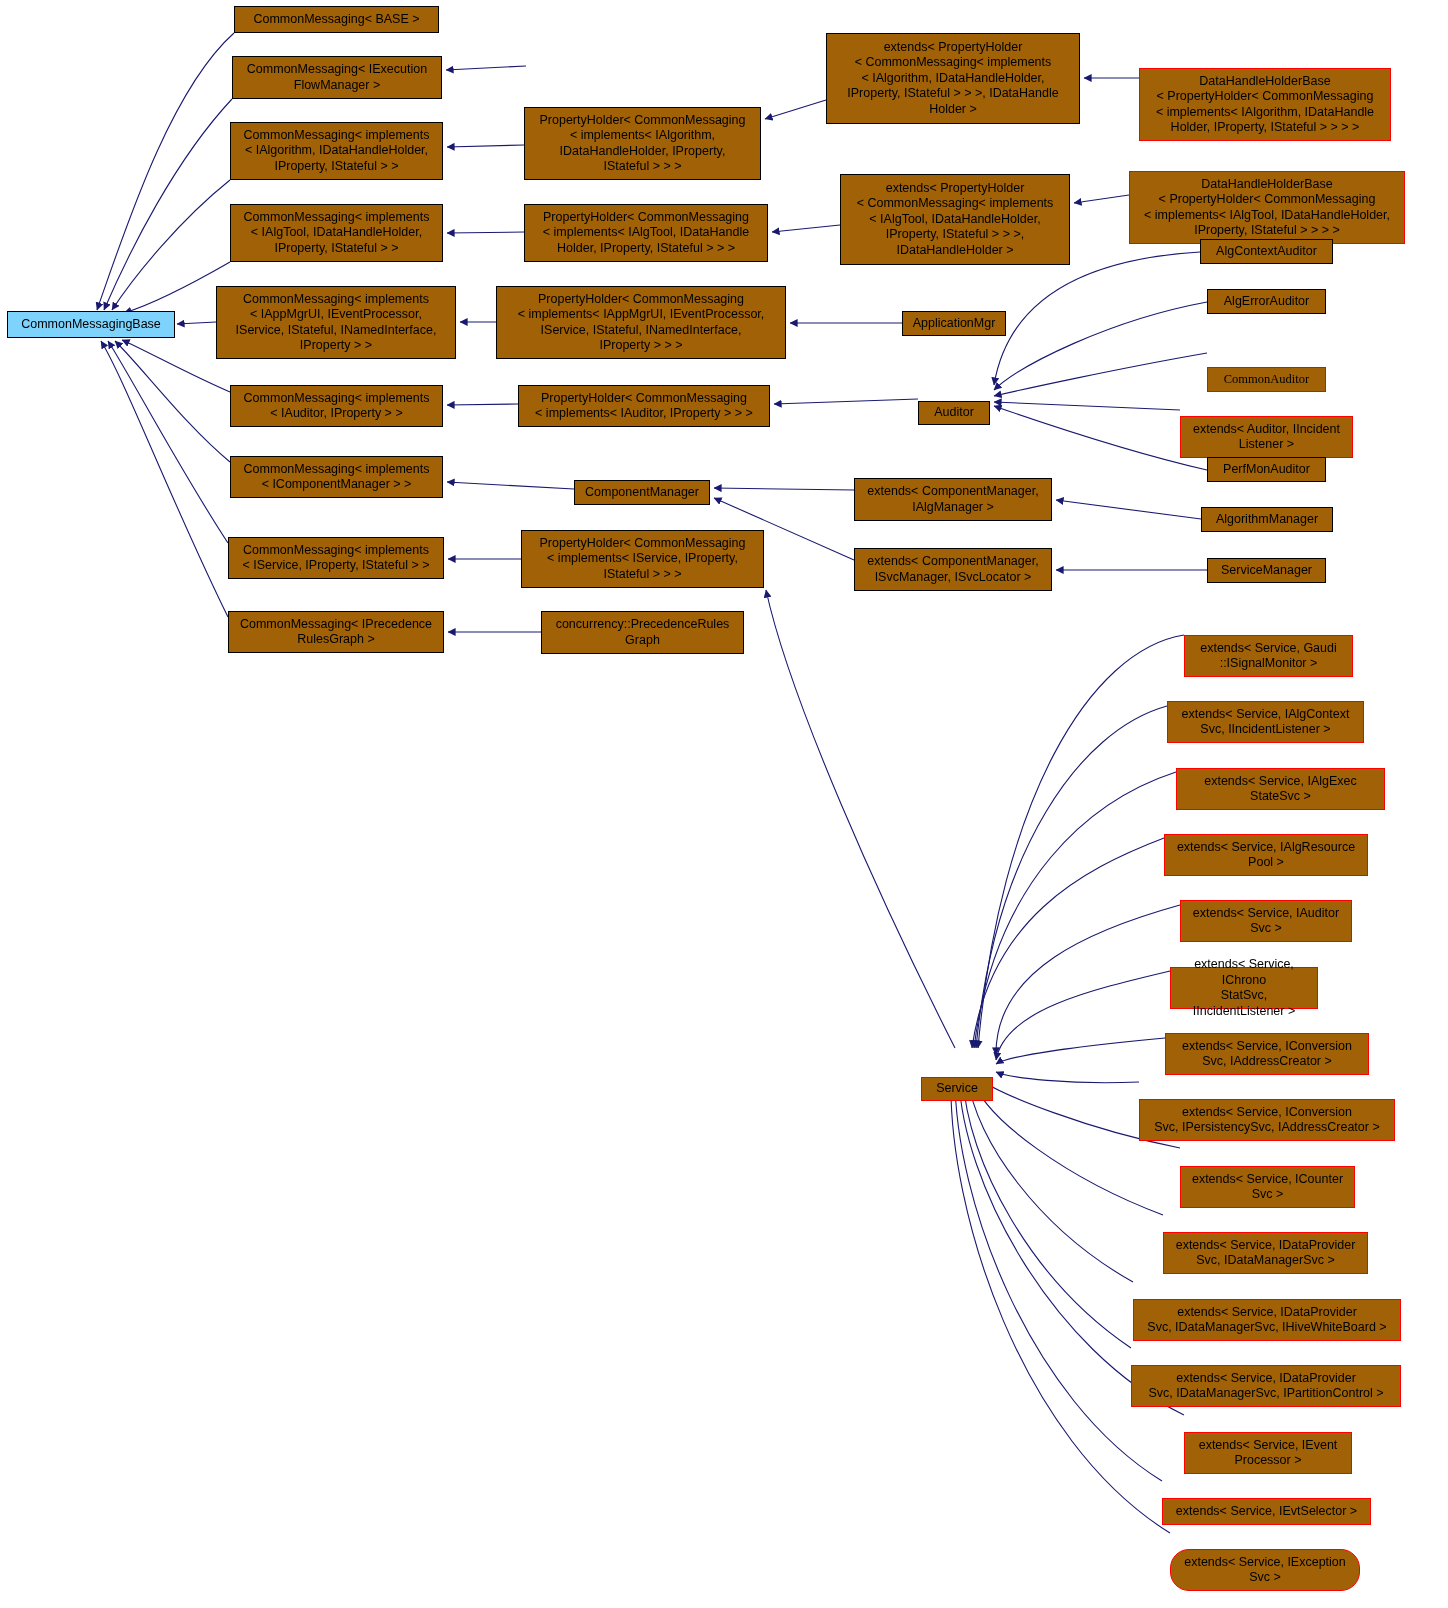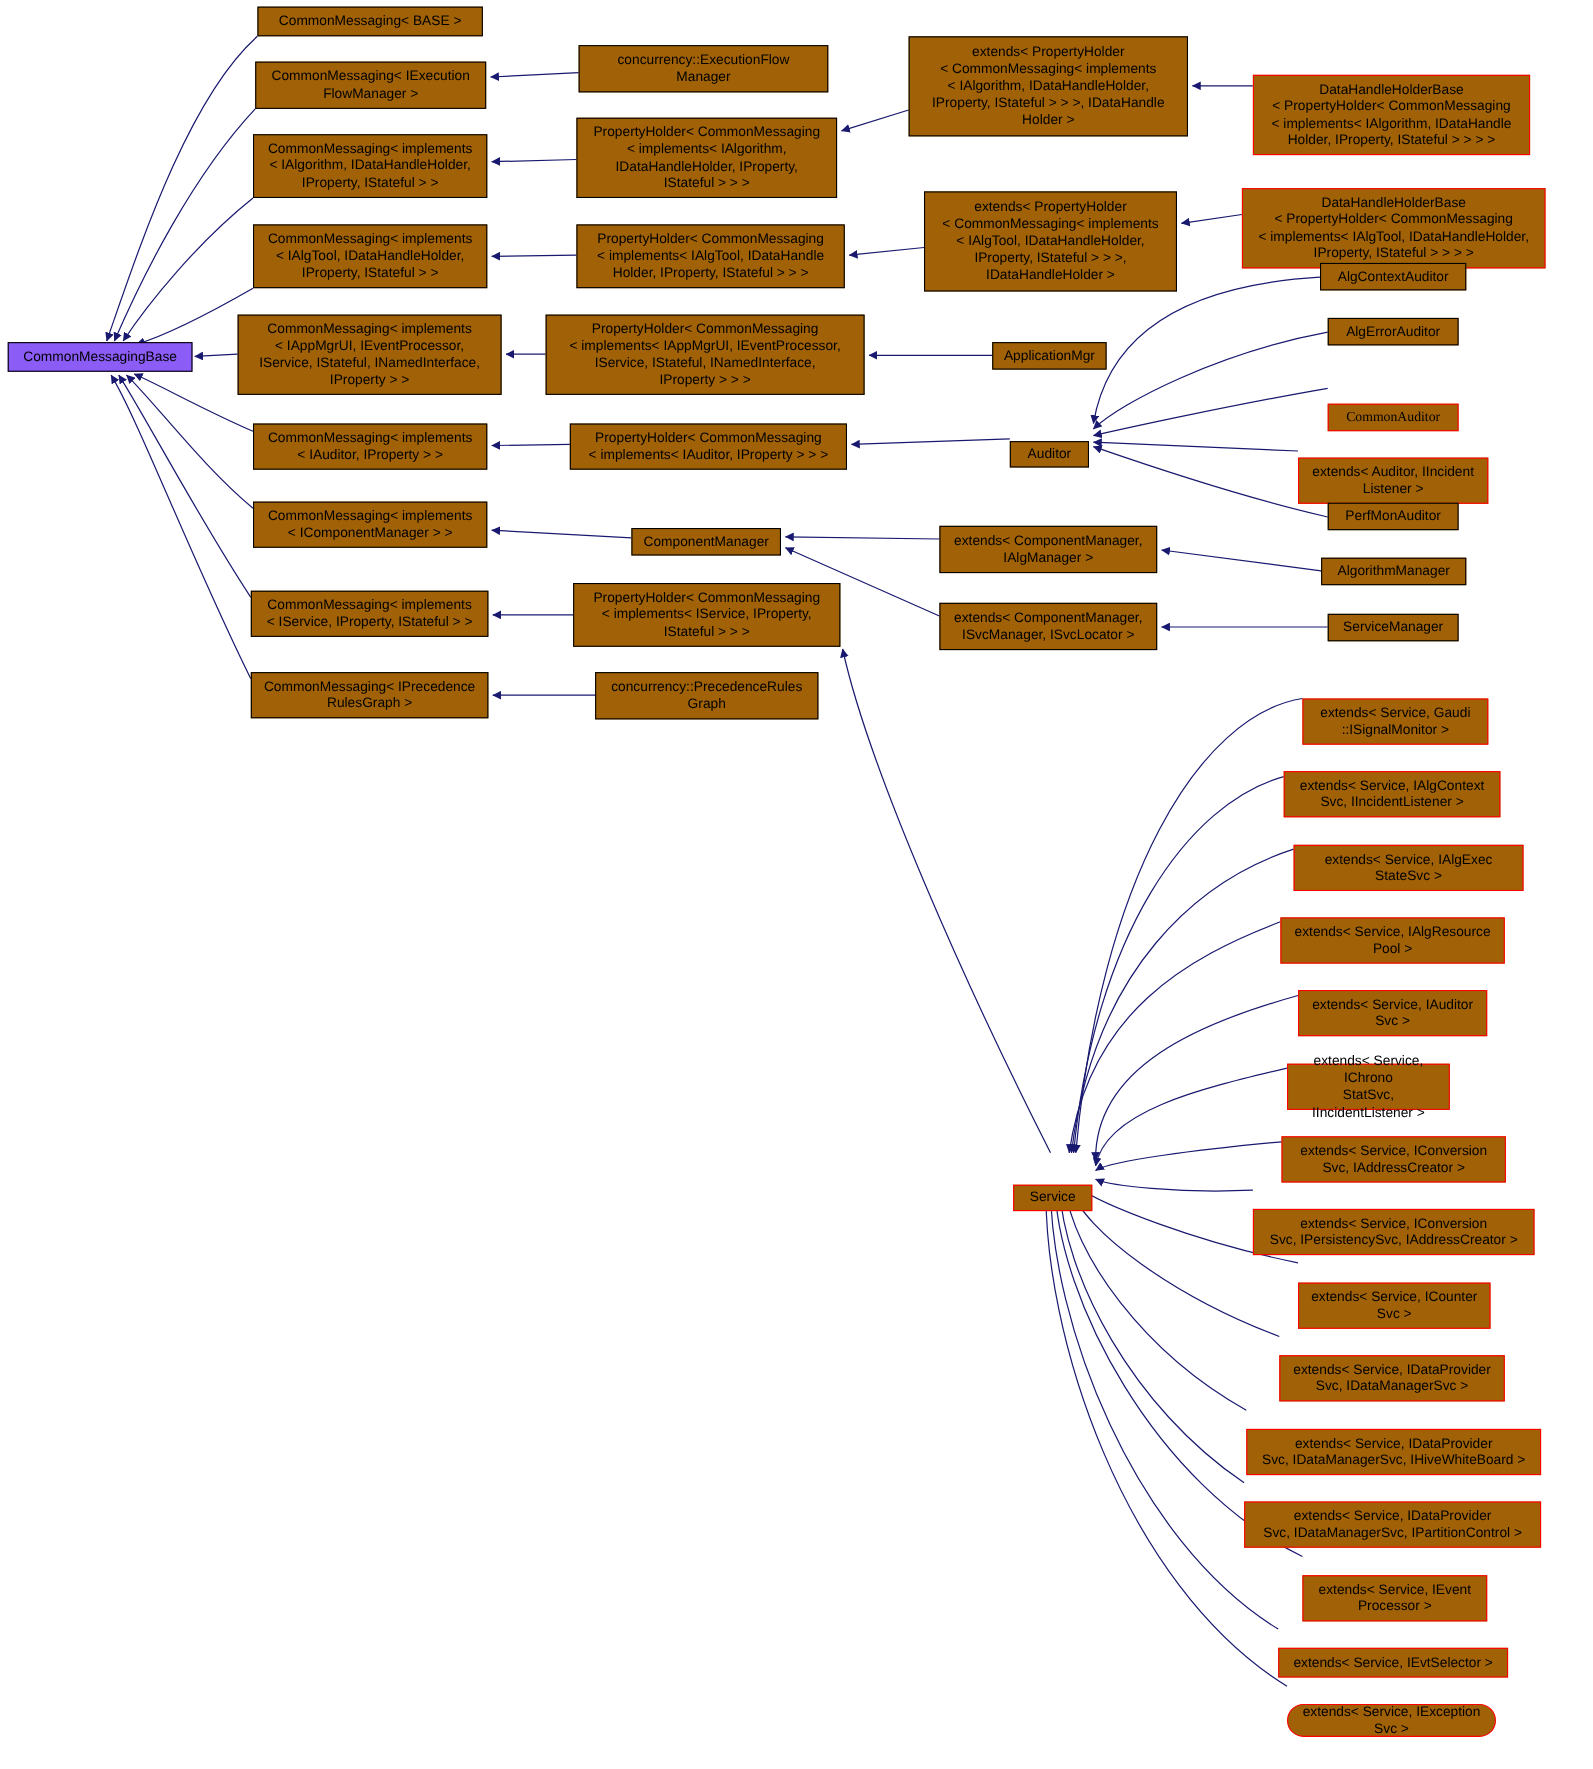--- a/index.html
+++ b/index.html
@@ -37,21 +37,21 @@
     justify-content: center;
     padding: 1px 3px;
     white-space: pre-line;
     letter-spacing: 0px;
   }
   .node.red {
     border-color: #ff0000;
     margin-top: 27px;
   }
   .node.root {
-    background: #8b5cf6;
+    background: #7dd3fc;
     border-color: #000000;
   }
 </style>
 </head>
 <body>
 
 <div id="canvas">
   <svg id="edges" viewBox="0 0 1448 1608" xmlns="http://www.w3.org/2000/svg">
       <defs>
         <marker id="arrowhead" viewBox="0 0 10 10" refX="9.5" refY="5" markerWidth="8" markerHeight="8" orient="auto-start-reverse" markerUnits="userSpaceOnUse">
@@ -122,22 +122,20 @@
 IService, IStateful, INamedInterface,
 IProperty &gt; &gt;</span></div>
     <div class="node" style="left: 230px; top: 385px; width: 213px; height: 42px;"><span>CommonMessaging&lt; implements
 &lt; IAuditor, IProperty &gt; &gt;</span></div>
     <div class="node" style="left: 230px; top: 456px; width: 213px; height: 42px;"><span>CommonMessaging&lt; implements
 &lt; IComponentManager &gt; &gt;</span></div>
     <div class="node" style="left: 228px; top: 537px; width: 216px; height: 42px;"><span>CommonMessaging&lt; implements
 &lt; IService, IProperty, IStateful &gt; &gt;</span></div>
     <div class="node" style="left: 228px; top: 611px; width: 216px; height: 42px;"><span>CommonMessaging&lt; IPrecedence
 RulesGraph &gt;</span></div>
-    <div class="node" style="left: 526px; top: 41px; width: 227px; height: 43px;"><span>concurrency::ExecutionFlow
-Manager</span></div>
     <div class="node" style="left: 524px; top: 107px; width: 237px; height: 73px;"><span>PropertyHolder&lt; CommonMessaging
 &lt; implements&lt; IAlgorithm,
 IDataHandleHolder, IProperty,
 IStateful &gt; &gt; &gt;</span></div>
     <div class="node" style="left: 524px; top: 204px; width: 244px; height: 58px;"><span>PropertyHolder&lt; CommonMessaging
 &lt; implements&lt; IAlgTool, IDataHandle
 Holder, IProperty, IStateful &gt; &gt; &gt;</span></div>
     <div class="node" style="left: 496px; top: 286px; width: 290px; height: 73px;"><span>PropertyHolder&lt; CommonMessaging
 &lt; implements&lt; IAppMgrUI, IEventProcessor,
 IService, IStateful, INamedInterface,
@@ -203,15 +201,15 @@
 Svc &gt;</span></div>
     <div class="node red" style="left: 1163px; top: 1205px; width: 205px; height: 42px;"><span>extends&lt; Service, IDataProvider
 Svc, IDataManagerSvc &gt;</span></div>
     <div class="node red" style="left: 1133px; top: 1272px; width: 268px; height: 42px;"><span>extends&lt; Service, IDataProvider
 Svc, IDataManagerSvc, IHiveWhiteBoard &gt;</span></div>
     <div class="node red" style="left: 1131px; top: 1338px; width: 270px; height: 42px;"><span>extends&lt; Service, IDataProvider
 Svc, IDataManagerSvc, IPartitionControl &gt;</span></div>
     <div class="node red" style="left: 1184px; top: 1405px; width: 168px; height: 42px;"><span>extends&lt; Service, IEvent
 Processor &gt;</span></div>
     <div class="node red" style="left: 1162px; top: 1471px; width: 209px; height: 27px;"><span>extends&lt; Service, IEvtSelector &gt;</span></div>
-    <div class="node red" style="left: 1170px; top: 1522px; width: 190px; height: 30px; border-radius: 19px;"><span>extends&lt; Service, IException
+    <div class="node red" style="left: 1170px; top: 1522px; width: 190px; height: 42px; border-radius: 19px;"><span>extends&lt; Service, IException
 Svc &gt;</span></div>
   </div>
 
 </body></html>

